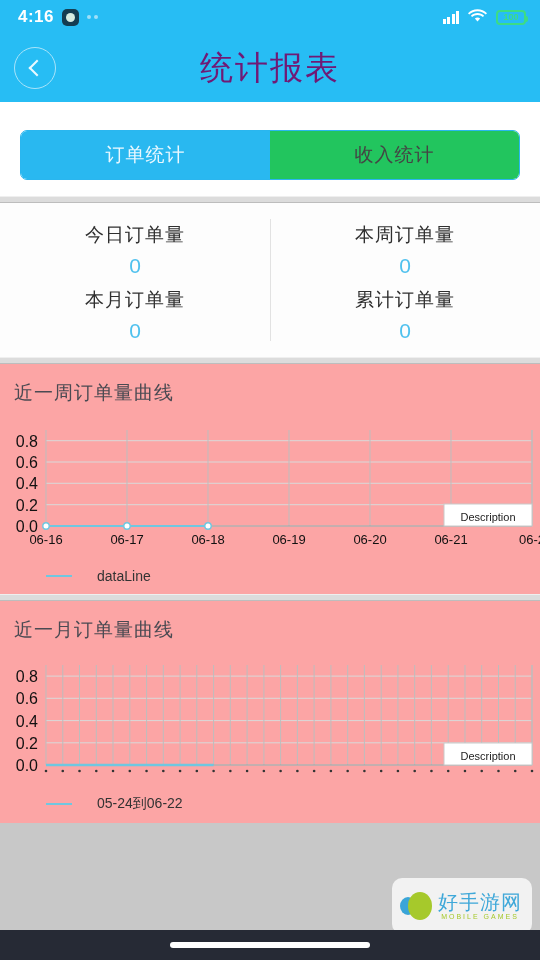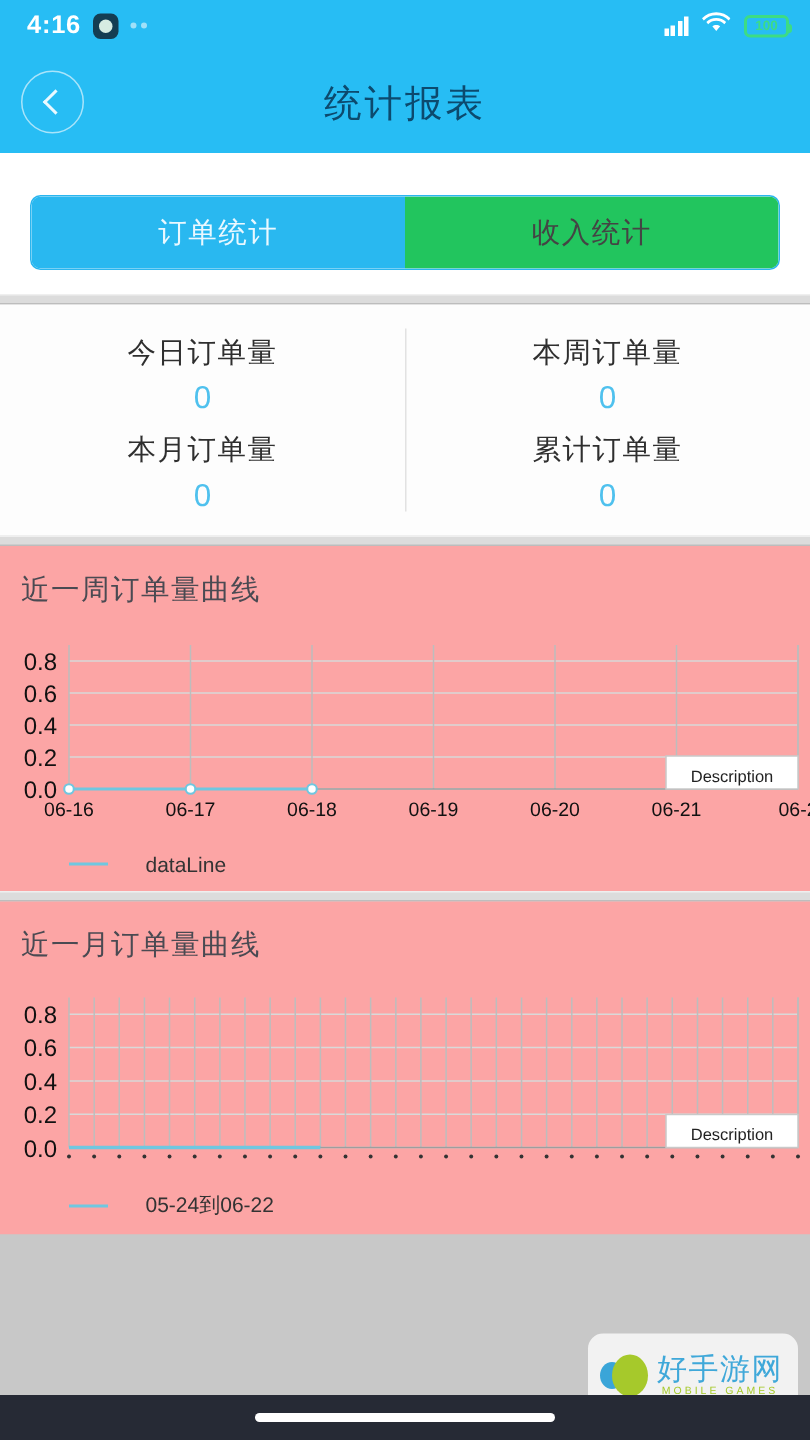--- a/index.html
+++ b/index.html
@@ -46,21 +46,21 @@
   }
   .nav-back{
     position:absolute;left:14px;top:50%;transform:translateY(-50%);
     width:42px;height:42px;border:1.5px solid #a9e4fa;border-radius:50%;
     display:flex;align-items:center;justify-content:center;cursor:pointer;
   }
   .nav-back i{
     display:block;width:12px;height:12px;border-left:2px solid #eaf9ff;
     border-bottom:2px solid #eaf9ff;transform:rotate(45deg);margin-left:4px;
   }
-  .nav-title{ color:#0c4a6e;font-size:25px;letter-spacing:2px; }
+  .nav-title{ color:#701a75;font-size:33px;letter-spacing:2px; }
 
   
   .tabwrap{ background:#ffffff;padding:28px 20px 16px 20px; }
   .tabs{
     display:flex;border:1px solid #2ab6ef;border-radius:7px;overflow:hidden;
     height:50px;
   }
   .tab{
     flex:1;display:flex;align-items:center;justify-content:center;
     font-size:19px;letter-spacing:1px;cursor:pointer;
@@ -96,21 +96,21 @@
 
   
   .homebar{
     position:absolute;left:0;bottom:0;width:540px;height:30px;background:#262a35;
     display:flex;align-items:center;justify-content:center;
   }
   .homebar i{ display:block;width:200px;height:6px;border-radius:3px;background:#ffffff; }
 
   
   .watermark{
-    position:absolute;right:8px;bottom:15px;width:140px;height:56px;
+    position:absolute;right:8px;bottom:26px;width:140px;height:56px;
     background:rgba(247,247,247,.88);border-radius:10px;
     display:flex;align-items:center;gap:4px;padding:0 8px;
   }
   .wm-mark{ position:relative;width:34px;height:34px;flex:none; }
   .wm-mark .b{position:absolute;left:0;top:8px;width:16px;height:18px;border-radius:50%;background:#3aa5d8;}
   .wm-mark .g{position:absolute;left:8px;top:3px;width:24px;height:28px;border-radius:50%;background:#a6c92b;}
   .wm-txt{ display:flex;flex-direction:column;justify-content:center; }
   .wm-cn{ font-size:20px;color:#3fa8d9;letter-spacing:1px;line-height:1.05; }
   .wm-en{ font-size:7px;color:#a6c92b;letter-spacing:2px;text-align:center; }
 </style>

